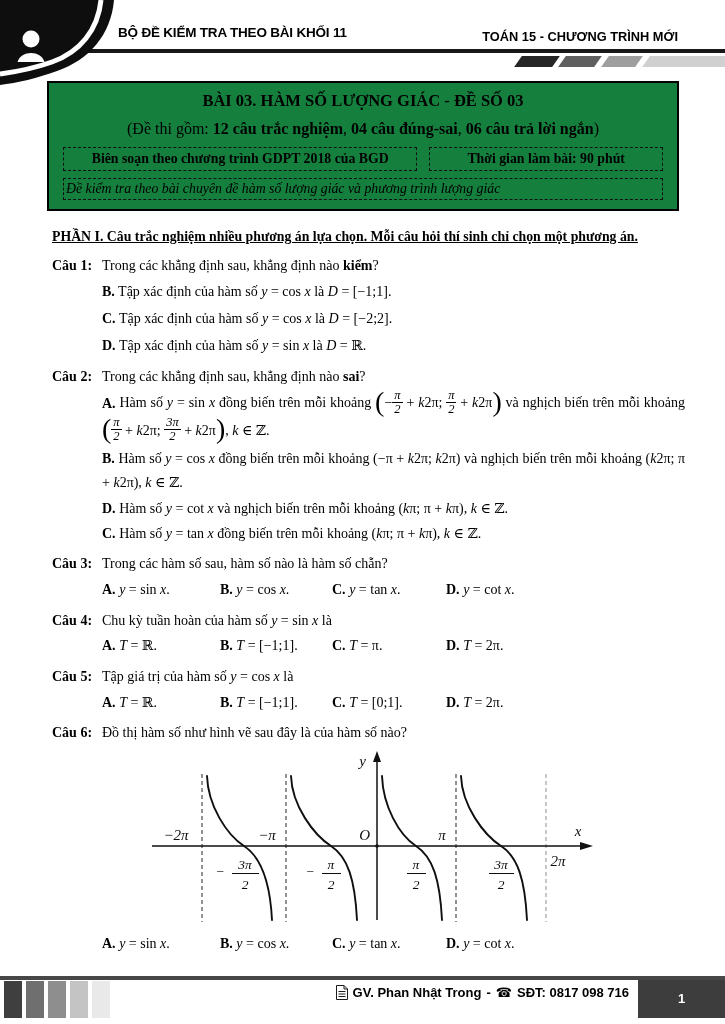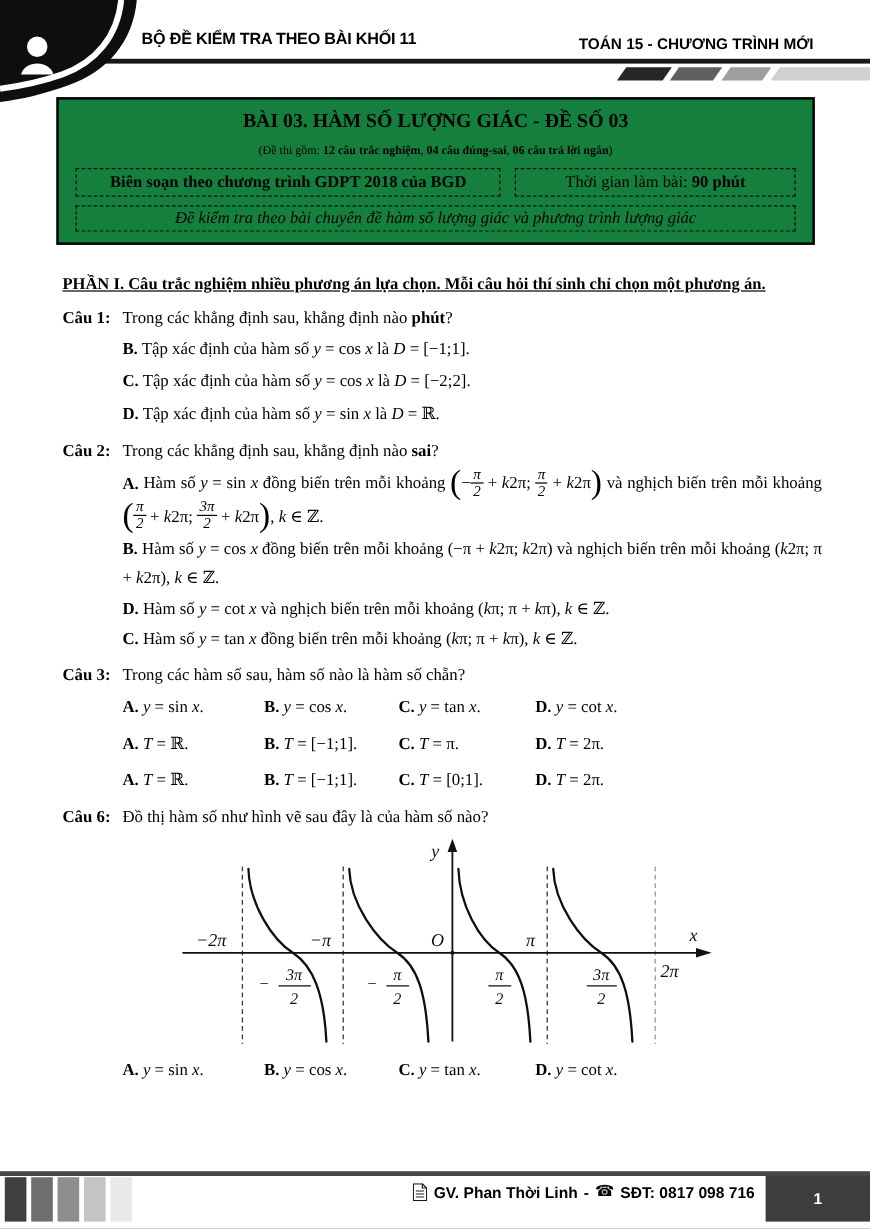--- a/index.html
+++ b/index.html
@@ -15,26 +15,26 @@
   .stripe{position:absolute;top:56px;height:11px;transform:skewX(-35deg);}
   .s1{left:518px;width:38px;background:#262626;}
   .s2{left:562px;width:36px;background:#5f5f5f;}
   .s3{left:605px;width:34px;background:#9e9e9e;}
   .s4{left:646px;width:130px;background:#d0d0d0;}
 
   
   .title-box{position:absolute;left:47px;top:81px;width:632px;box-sizing:border-box;
              border:2.5px solid #000;padding:8px 14px 9px;background:#15803d;}
   .tb-title{text-align:center;font-weight:700;font-size:16.5px;}
-  .tb-sub{text-align:center;font-size:10px;margin-top:9px;}
+  .tb-sub{text-align:center;font-size:16px;margin-top:9px;}
   .tb-row{display:flex;gap:12px;margin-top:9px;justify-content:space-between;}
-  .tb-cell{border:1.3px dashed #111;padding:3px 6px;text-align:center;font-size:13.8px;box-sizing:border-box;}
+  .tb-cell{border:1.3px dashed #111;padding:3px 6px;text-align:center;font-size:13.8px;box-sizing:border-box;font-weight:bold;}
   .b1{flex:1.55;font-weight:700;}
   .b2{flex:1;}
-  .tb-bottom{border:1.3px dashed #111;margin-top:7px;padding:2px 2px;text-align:center;
+  .tb-bottom{border:1.3px dashed #111;margin-top:7px;padding:2px 2px;
              font-style:italic;font-size:13.8px;}
 
   
   .part-head{position:absolute;left:52px;top:229px;width:640px;font-weight:700;font-size:13.8px;white-space:nowrap;text-decoration:underline;}
   .qs{position:absolute;left:52px;top:254px;width:633px;}
   .q{margin-bottom:6px;}
   .qrow{display:flex;line-height:1.7;}
   .qno{flex:0 0 50px;font-weight:700;}
   .qbody{flex:1;}
   .olab{font-weight:700;}
@@ -104,21 +104,21 @@
     <div class="tb-bottom">Đề kiểm tra theo bài chuyên đề hàm số lượng giác và phương trình lượng giác</div>
   </div>
 
   <div class="part-head">PHẦN I. Câu trắc nghiệm nhiều phương án lựa chọn. Mỗi câu hỏi thí sinh chỉ chọn một phương án.</div>
 
   <div class="qs">
 
     <div class="q">
       <div class="qrow">
         <div class="qno">Câu 1:</div>
-        <div class="qbody">Trong các khẳng định sau, khẳng định nào <b>phút</b>?</div>
+        <div class="qbody">Trong các khẳng định sau, khẳng định nào <b>kiểm</b>?</div>
       </div>
       <div class="opts-stack">
         <div class="opt-line"><b class="olab">B.</b> <span>Tập xác định của hàm số <i>y</i> = cos <i>x</i> là <i>D</i> = [−1;1].</span></div>
         <div class="opt-line"><b class="olab">C.</b> <span>Tập xác định của hàm số <i>y</i> = cos <i>x</i> là <i>D</i> = [−2;2].</span></div>
         <div class="opt-line"><b class="olab">D.</b> <span>Tập xác định của hàm số <i>y</i> = sin <i>x</i> là <i>D</i> = ℝ.</span></div>
       </div>
     </div>
 
     <div class="q">
       <div class="qrow">
@@ -140,29 +140,37 @@
       </div>
       <div class="opts-grid">
         <span><b class="olab">A.</b> <span><i>y</i> = sin <i>x</i>.</span></span>
         <span><b class="olab">B.</b> <span><i>y</i> = cos <i>x</i>.</span></span>
         <span><b class="olab">C.</b> <span><i>y</i> = tan <i>x</i>.</span></span>
         <span><b class="olab">D.</b> <span><i>y</i> = cot <i>x</i>.</span></span>
       </div>
     </div>
 
     <div class="q">
+      <div class="qrow">
+        <div class="qno">Câu 4:</div>
+        <div class="qbody">Chu kỳ tuần hoàn của hàm số <i>y</i> = sin <i>x</i> là</div>
+      </div>
       <div class="opts-grid">
         <span><b class="olab">A.</b> <span><i>T</i> = ℝ.</span></span>
         <span><b class="olab">B.</b> <span><i>T</i> = [−1;1].</span></span>
         <span><b class="olab">C.</b> <span><i>T</i> = π.</span></span>
         <span><b class="olab">D.</b> <span><i>T</i> = 2π.</span></span>
       </div>
     </div>
 
     <div class="q">
+      <div class="qrow">
+        <div class="qno">Câu 5:</div>
+        <div class="qbody">Tập giá trị của hàm số <i>y</i> = cos <i>x</i> là</div>
+      </div>
       <div class="opts-grid">
         <span><b class="olab">A.</b> <span><i>T</i> = ℝ.</span></span>
         <span><b class="olab">B.</b> <span><i>T</i> = [−1;1].</span></span>
         <span><b class="olab">C.</b> <span><i>T</i> = [0;1].</span></span>
         <span><b class="olab">D.</b> <span><i>T</i> = 2π.</span></span>
       </div>
     </div>
 
     <div class="q">
       <div class="qrow">
@@ -247,20 +255,20 @@
   <div class="f-bar fb4"></div>
   <div class="f-bar fb5"></div>
   <div class="f-text">
     <svg width="12" height="15" viewBox="0 0 12 15">
       <path d="M0.5 0.5 H8 L11.5 4 V14.5 H0.5 Z" fill="#fff" stroke="#1c1c1c" stroke-width="1"></path>
       <path d="M8 0.5 V4 H11.5" fill="none" stroke="#1c1c1c" stroke-width="1"></path>
       <line x1="2.5" y1="6.5" x2="9.5" y2="6.5" stroke="#1c1c1c" stroke-width="1"></line>
       <line x1="2.5" y1="9" x2="9.5" y2="9" stroke="#1c1c1c" stroke-width="1"></line>
       <line x1="2.5" y1="11.5" x2="9.5" y2="11.5" stroke="#1c1c1c" stroke-width="1"></line>
     </svg>
-    <span>GV. Phan Thời Linh</span>
+    <span>GV. Phan Nhật Trong</span>
     <span>-</span>
     <span>☎</span>
     <span>SĐT: 0817 098 716</span>
   </div>
   <div class="page-box">1</div>
 
 </div>
 
 </body></html>

